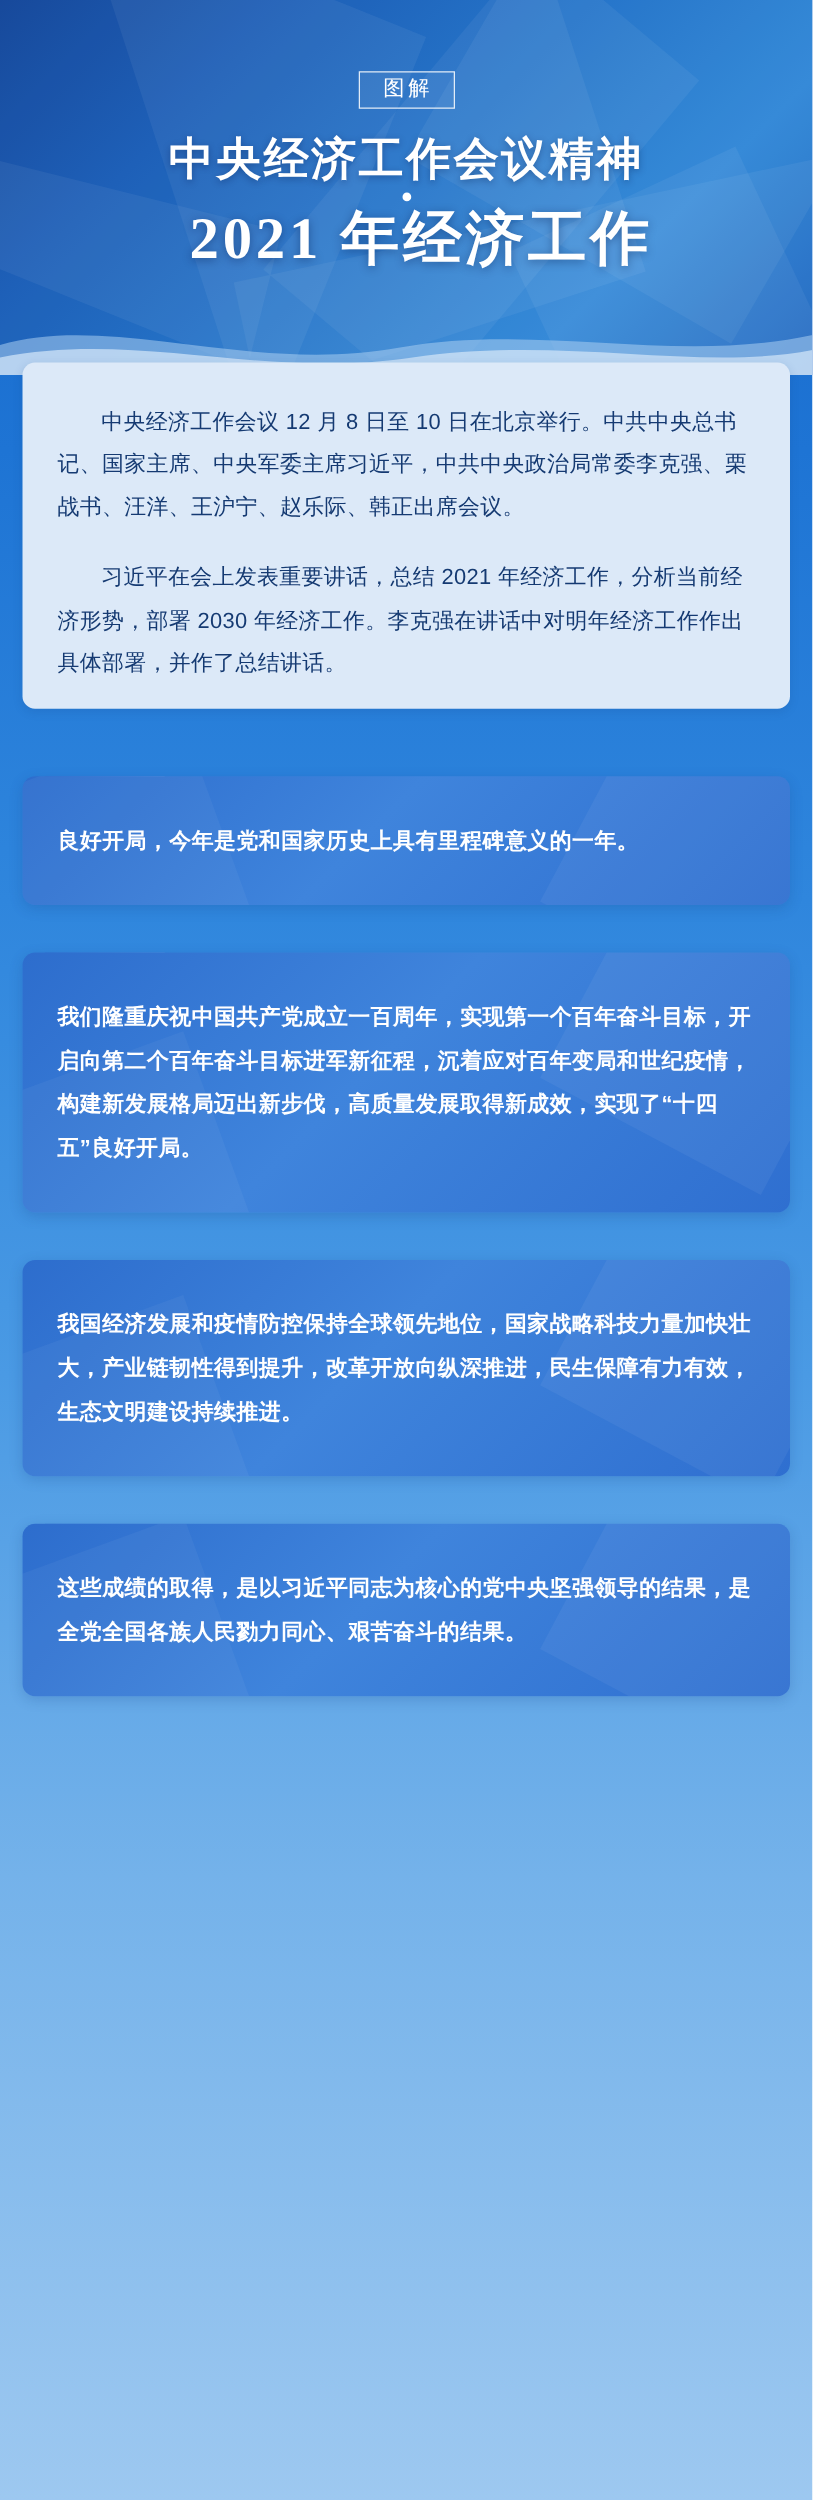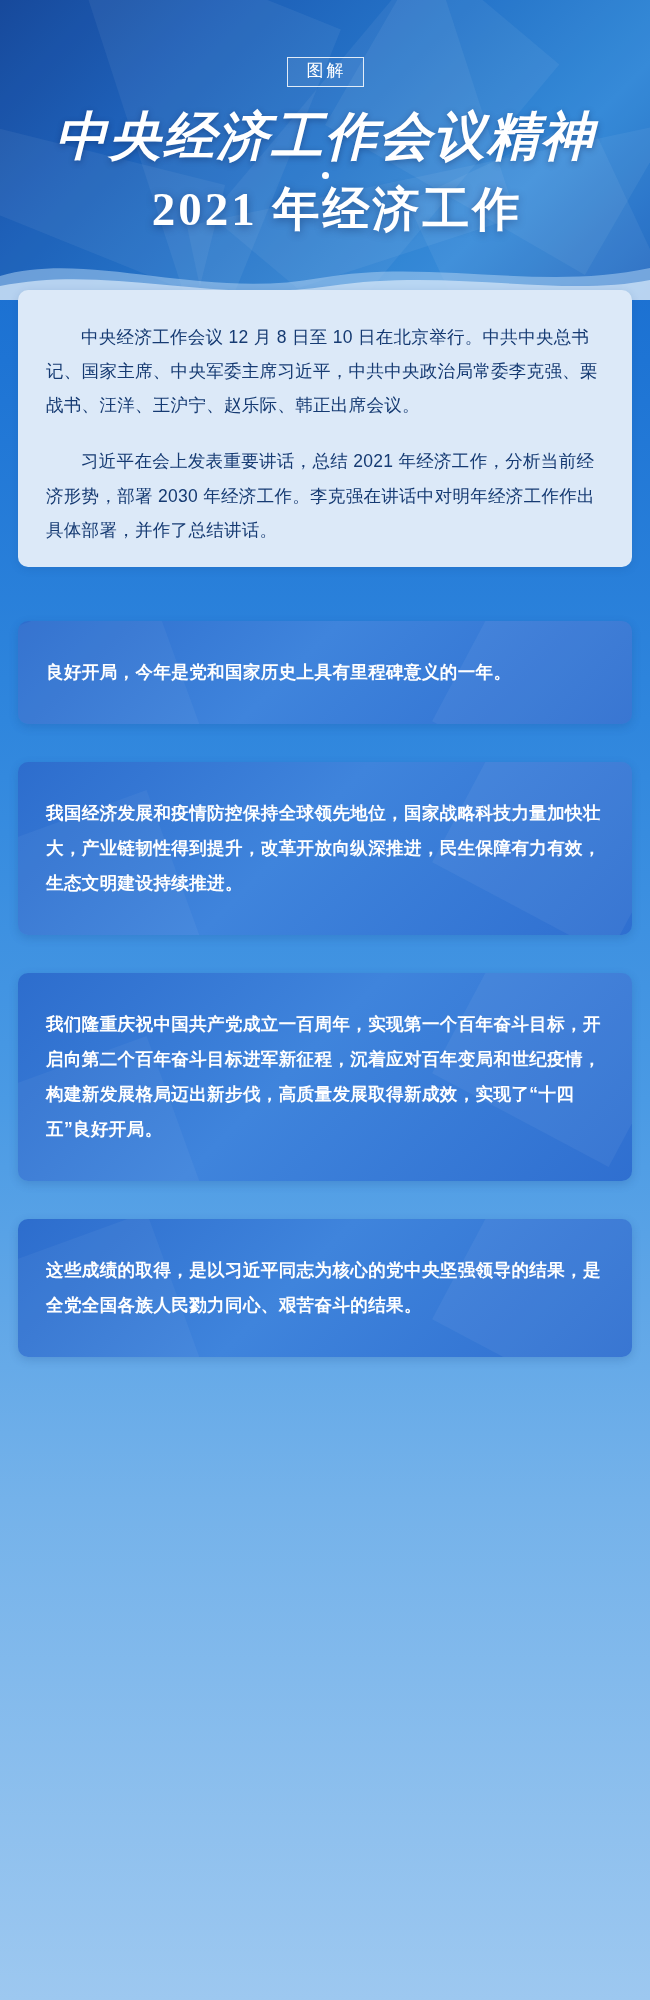--- a/index.html
+++ b/index.html
@@ -54,27 +54,26 @@
     color: #ffffff;
     font-size: 17px;
     letter-spacing: 3px;
     padding: 4px 16px 5px 19px;
     line-height: 1.1;
     background: rgba(255,255,255,0.06);
   }
   .title-main {
     margin-top: 20px;
     color: #ffffff;
-    font-size: 52px;
+    font-size: 36px;
     font-weight: bold;
     letter-spacing: 2px;
     line-height: 1.15;
     text-shadow: 0 2px 6px rgba(0,20,70,0.35);
     font-family: "Liberation Serif", serif;
-    font-style: italic;
   }
   .title-dot {
     margin: 6px auto 2px auto;
     width: 7px;
     height: 7px;
     border-radius: 50%;
     background: #ffffff;
   }
   .title-sub {
     color: #ffffff;
@@ -238,34 +237,34 @@
     <div class="stmt-card">
       <div class="stmt-tab"></div>
       <div class="stmt-body">
         <div class="stmt-text">良好开局，今年是党和国家历史上具有里程碑意义的一年。</div>
       </div>
     </div>
 
     <div class="stmt-card">
       <div class="stmt-tab"></div>
       <div class="stmt-body">
+        <div class="stmt-text">我们隆重庆祝中国共产党成立一百周年，实现第一个百年奋斗目标，开启向第二个百年奋斗目标进军新征程，沉着应对百年变局和世纪疫情，构建新发展格局迈出新步伐，高质量发展取得新成效，实现了“十四五”良好开局。</div>
+      </div>
+    </div>
+
+    <div class="stmt-card">
+      <div class="stmt-tab"></div>
+      <div class="stmt-body">
         <div class="stmt-text">我国经济发展和疫情防控保持全球领先地位，国家战略科技力量加快壮大，产业链韧性得到提升，改革开放向纵深推进，民生保障有力有效，生态文明建设持续推进。</div>
       </div>
     </div>
 
     <div class="stmt-card">
       <div class="stmt-tab"></div>
       <div class="stmt-body">
-        <div class="stmt-text">我们隆重庆祝中国共产党成立一百周年，实现第一个百年奋斗目标，开启向第二个百年奋斗目标进军新征程，沉着应对百年变局和世纪疫情，构建新发展格局迈出新步伐，高质量发展取得新成效，实现了“十四五”良好开局。</div>
-      </div>
-    </div>
-
-    <div class="stmt-card">
-      <div class="stmt-tab"></div>
-      <div class="stmt-body">
         <div class="stmt-text">这些成绩的取得，是以习近平同志为核心的党中央坚强领导的结果，是全党全国各族人民勠力同心、艰苦奋斗的结果。</div>
       </div>
     </div>
 
   </div>
 
 
 </div>
 
 </body></html>

